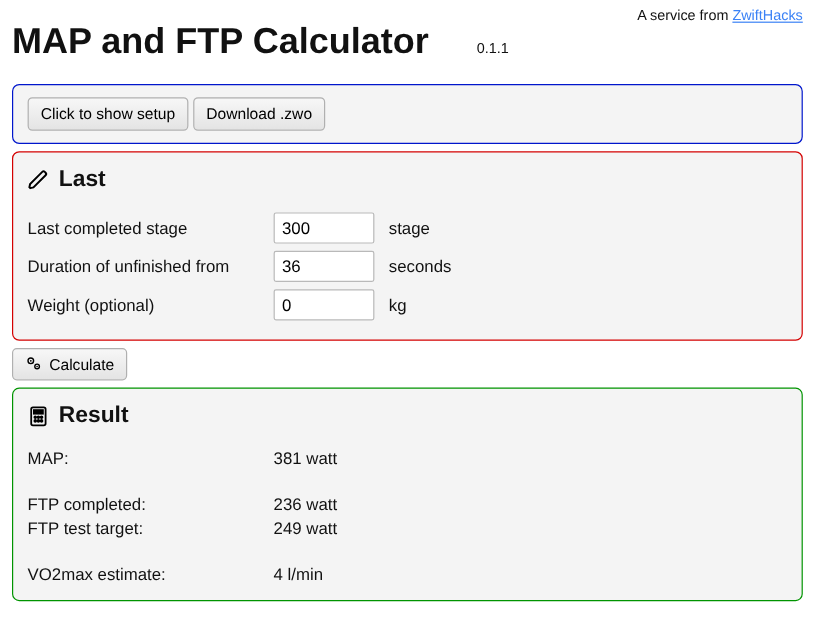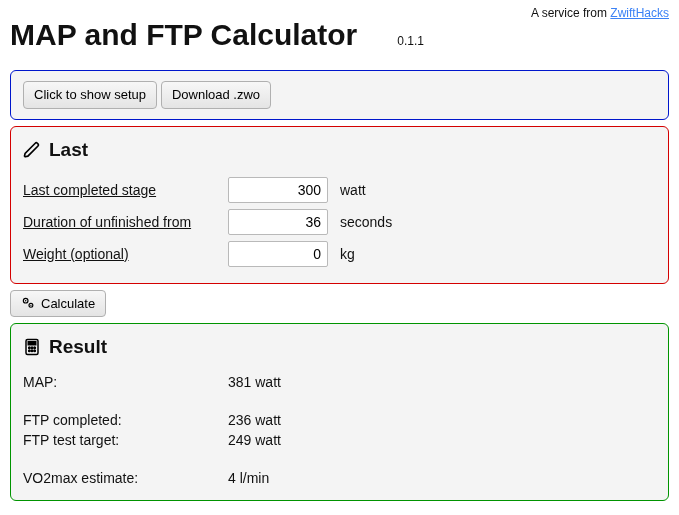--- a/index.html
+++ b/index.html
@@ -65,29 +65,28 @@
     margin: 2px 0 16px 0;
     display: flex;
     align-items: center;
     gap: 8px;
   }
   .form-row {
     display: flex;
     align-items: center;
     margin: 6px 0;
   }
-  .form-row .lbl  { width: 205px; text-decoration: underline; }
+  .form-row .lbl  { width: 205px; }
   .form-row .unit { margin-left: 12px; }
   .form-row input {
-    width: 100px;
+    width: 84px;
     padding: 4px 6px;
     border: 1px solid #b9b9b9;
     border-radius: 2px;
     font-size: 14px;
-    text-align: right;
   }
   .calc-wrap { margin: 6px 0; }
   .result-row {
     display: flex;
     margin: 4px 0;
   }
   .result-row .lbl { width: 205px; }
   .result-gap { height: 14px; }
   svg { display: block; }
 </style>
@@ -118,21 +117,21 @@
       <svg width="18" height="18" viewBox="0 0 24 24" fill="none" stroke="#000" stroke-width="2.2">
           <path d="M3 21l3.5-.8L20 6.7a2 2 0 0 0 0-2.8l-.9-.9a2 2 0 0 0-2.8 0L2.8 16.5 2 20l1 1z"></path>
         </svg>
     </span>
     <span>Last</span>
   </h2>
 
   <div class="form-row">
     <span class="lbl">Last completed stage</span>
     <input type="text" value="300" style="">
-    <span class="unit">watt</span>
+    <span class="unit">stage</span>
   </div>
 
   <div class="form-row">
     <span class="lbl">Duration of unfinished from</span>
     <input type="text" value="36" style="">
     <span class="unit">seconds</span>
   </div>
 
   <div class="form-row">
     <span class="lbl">Weight (optional)</span>

